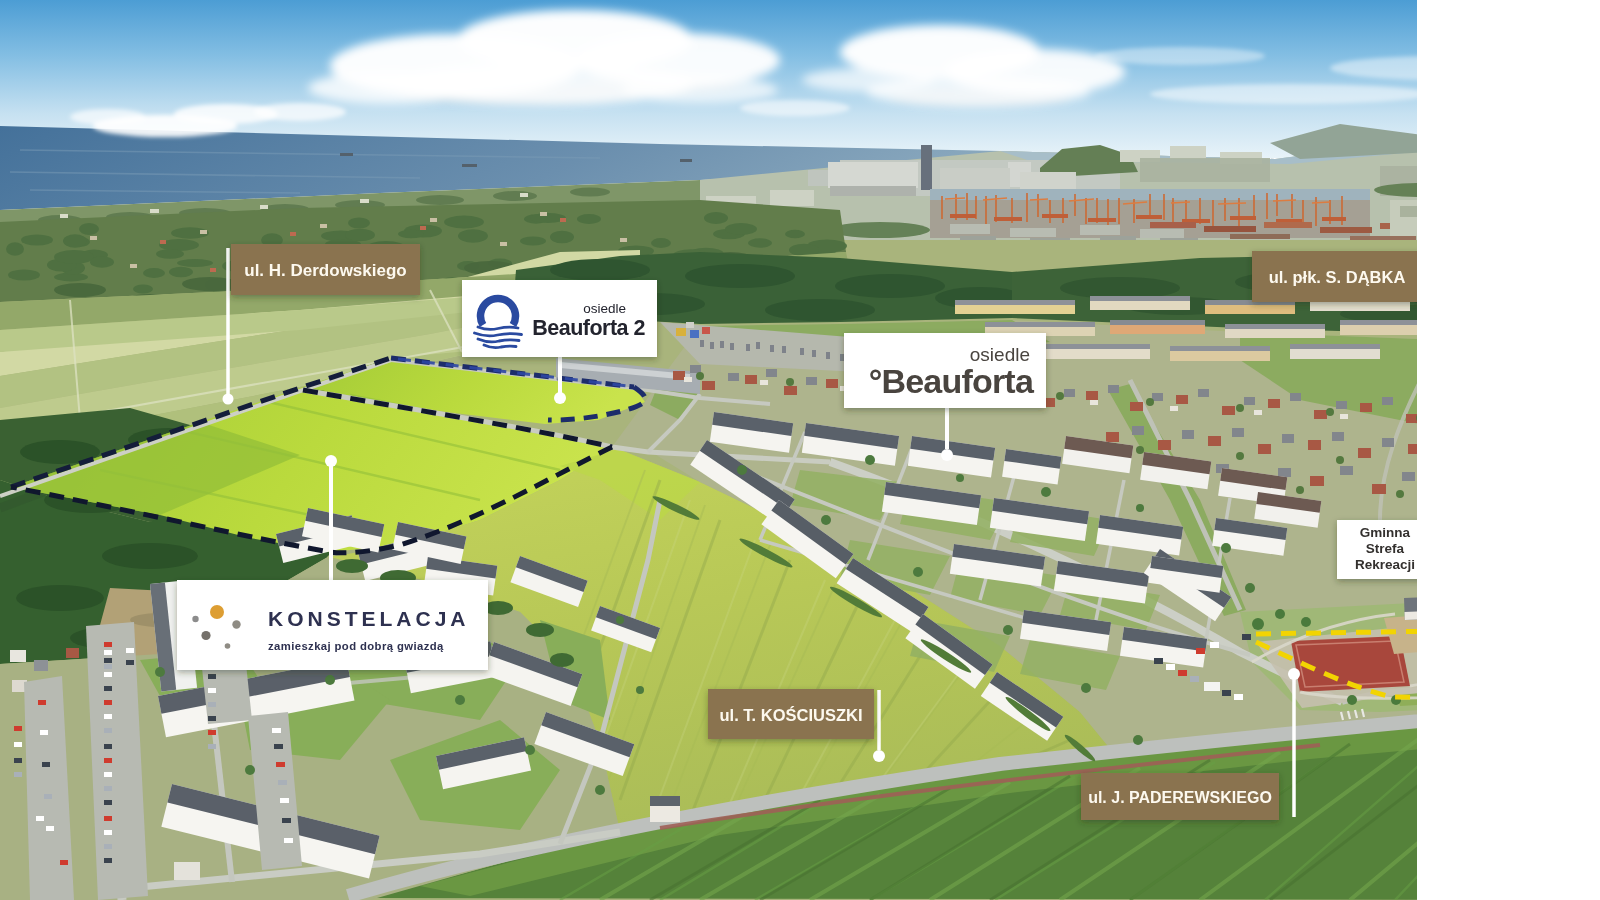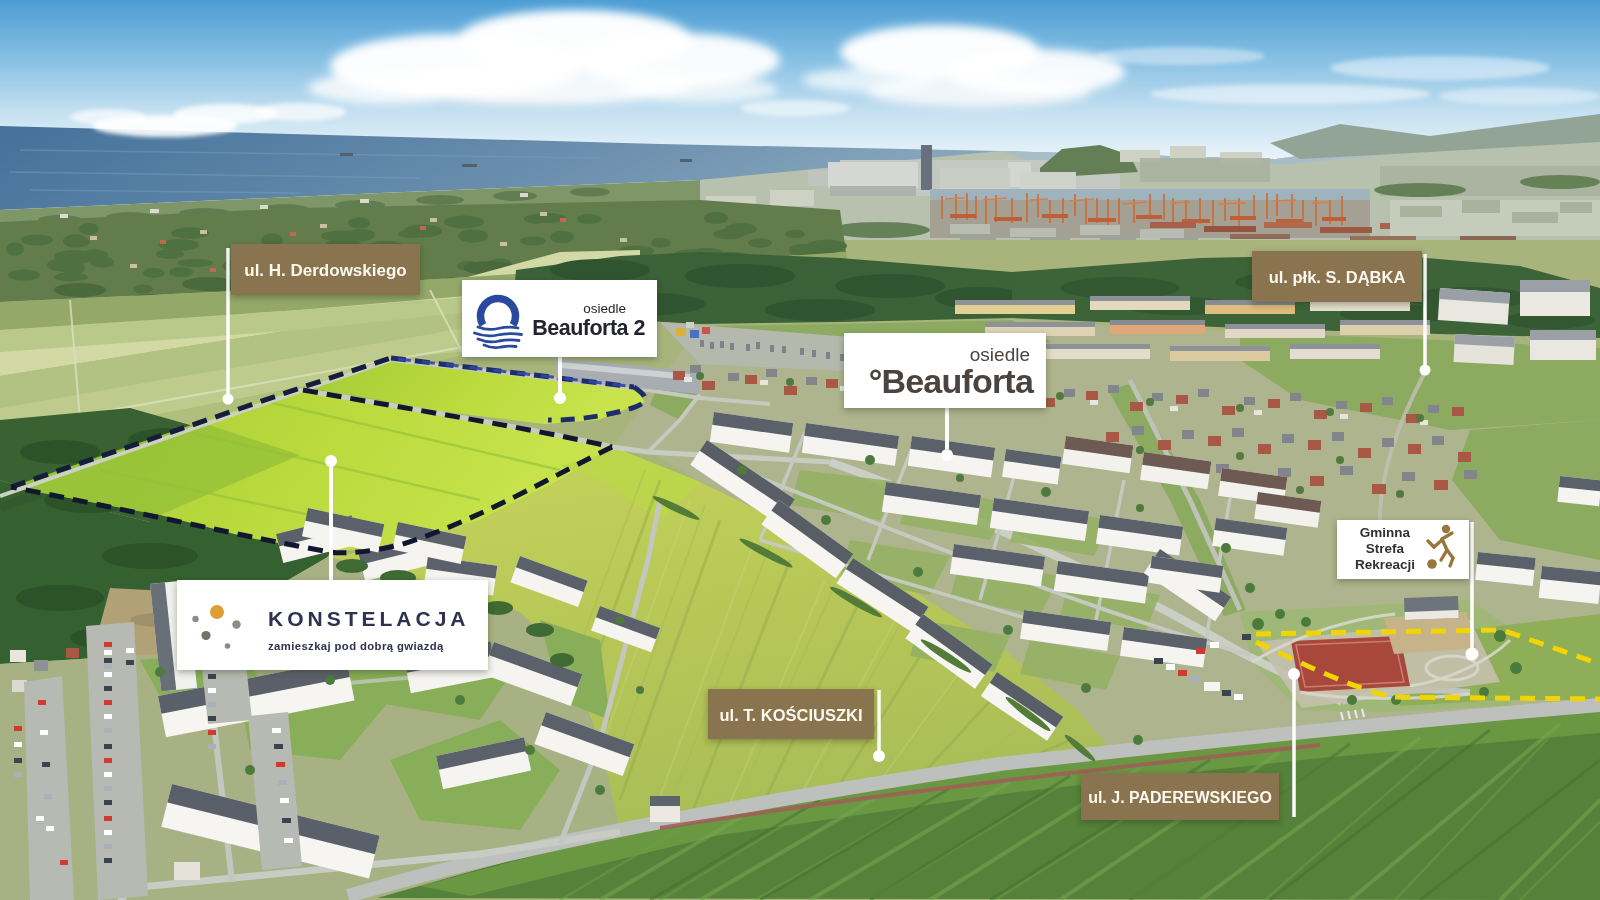--- a/index.html
+++ b/index.html
@@ -1,16 +1,16 @@
 <!DOCTYPE html>
 <html><head>
 <meta charset="utf-8">
 <style>
   html,body{margin:0;padding:0;background:#fff;}
-  #scene{width:1600px;height:900px;position:relative;overflow:hidden;font-family:"Liberation Sans",sans-serif;}
+  #scene{width:1417px;height:900px;position:relative;overflow:hidden;font-family:"Liberation Sans",sans-serif;}
   svg{display:block;}
 </style>
 </head>
 <body>
 
 <div id="scene">
 <svg width="1600" height="900" viewBox="0 0 1600 900">
 <defs>
   <linearGradient id="skyg" x1="0" y1="0" x2="0" y2="1">
     <stop offset="0" stop-color="#4c9dd4"></stop>

